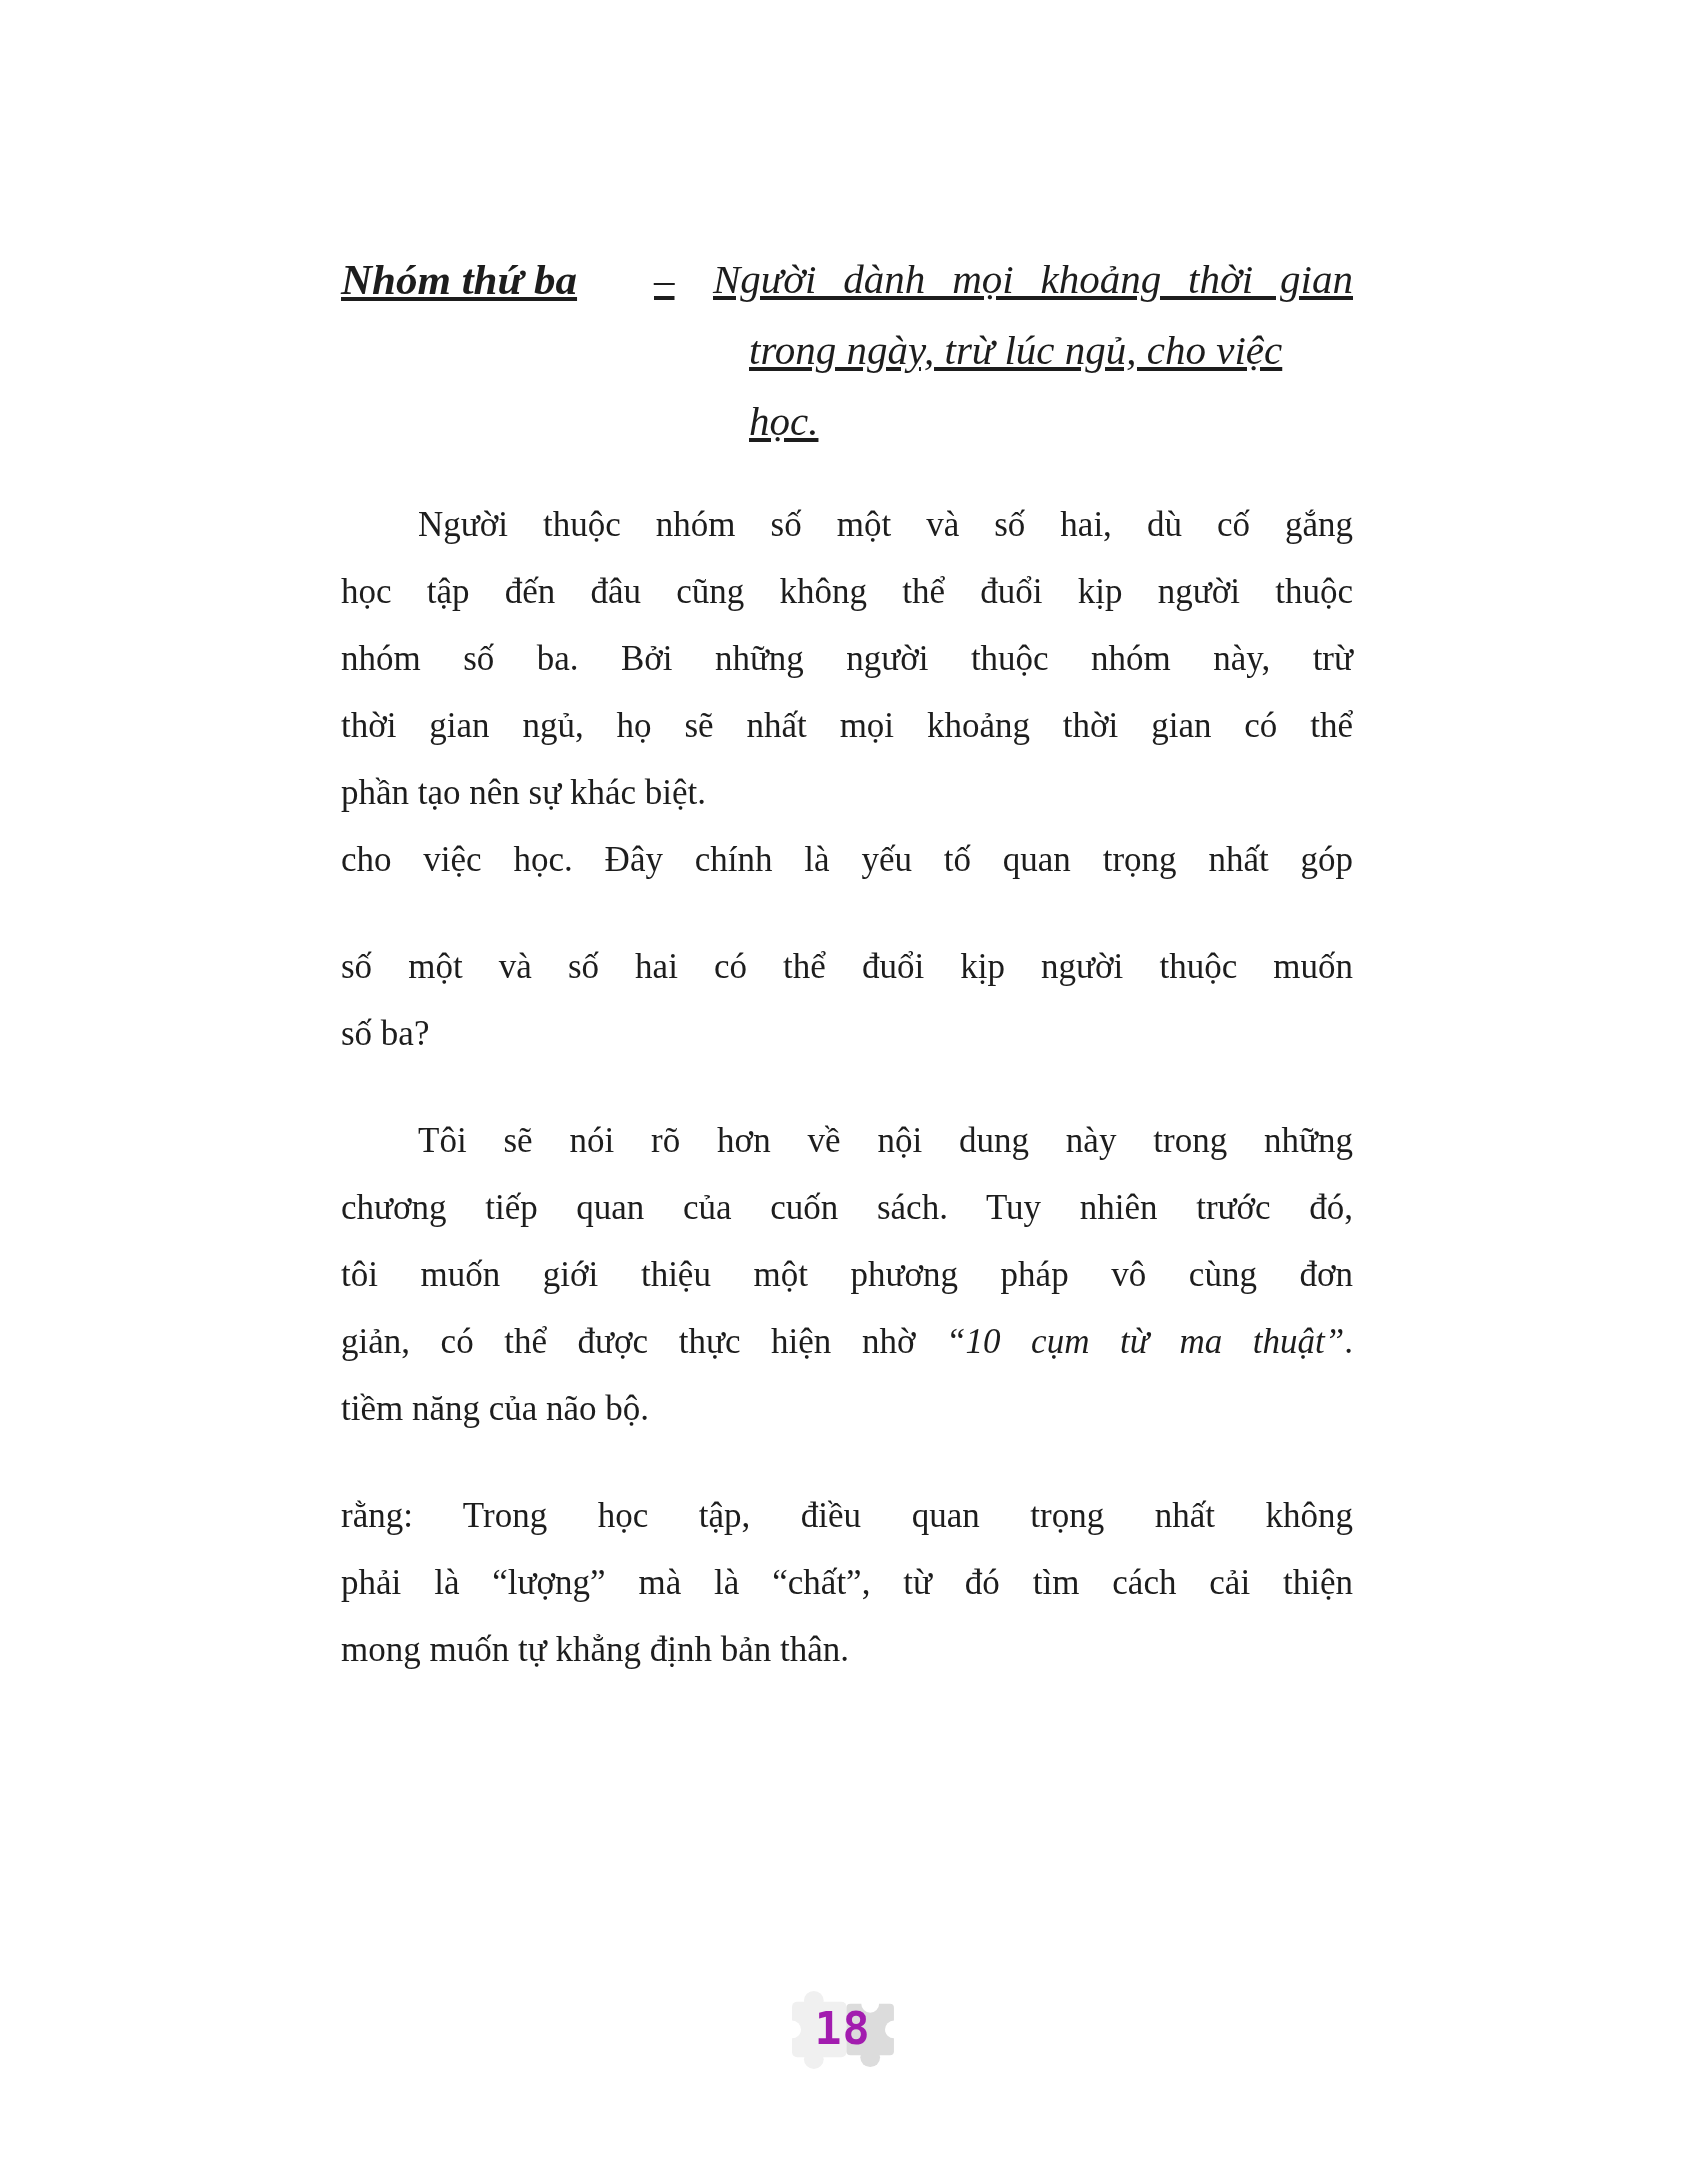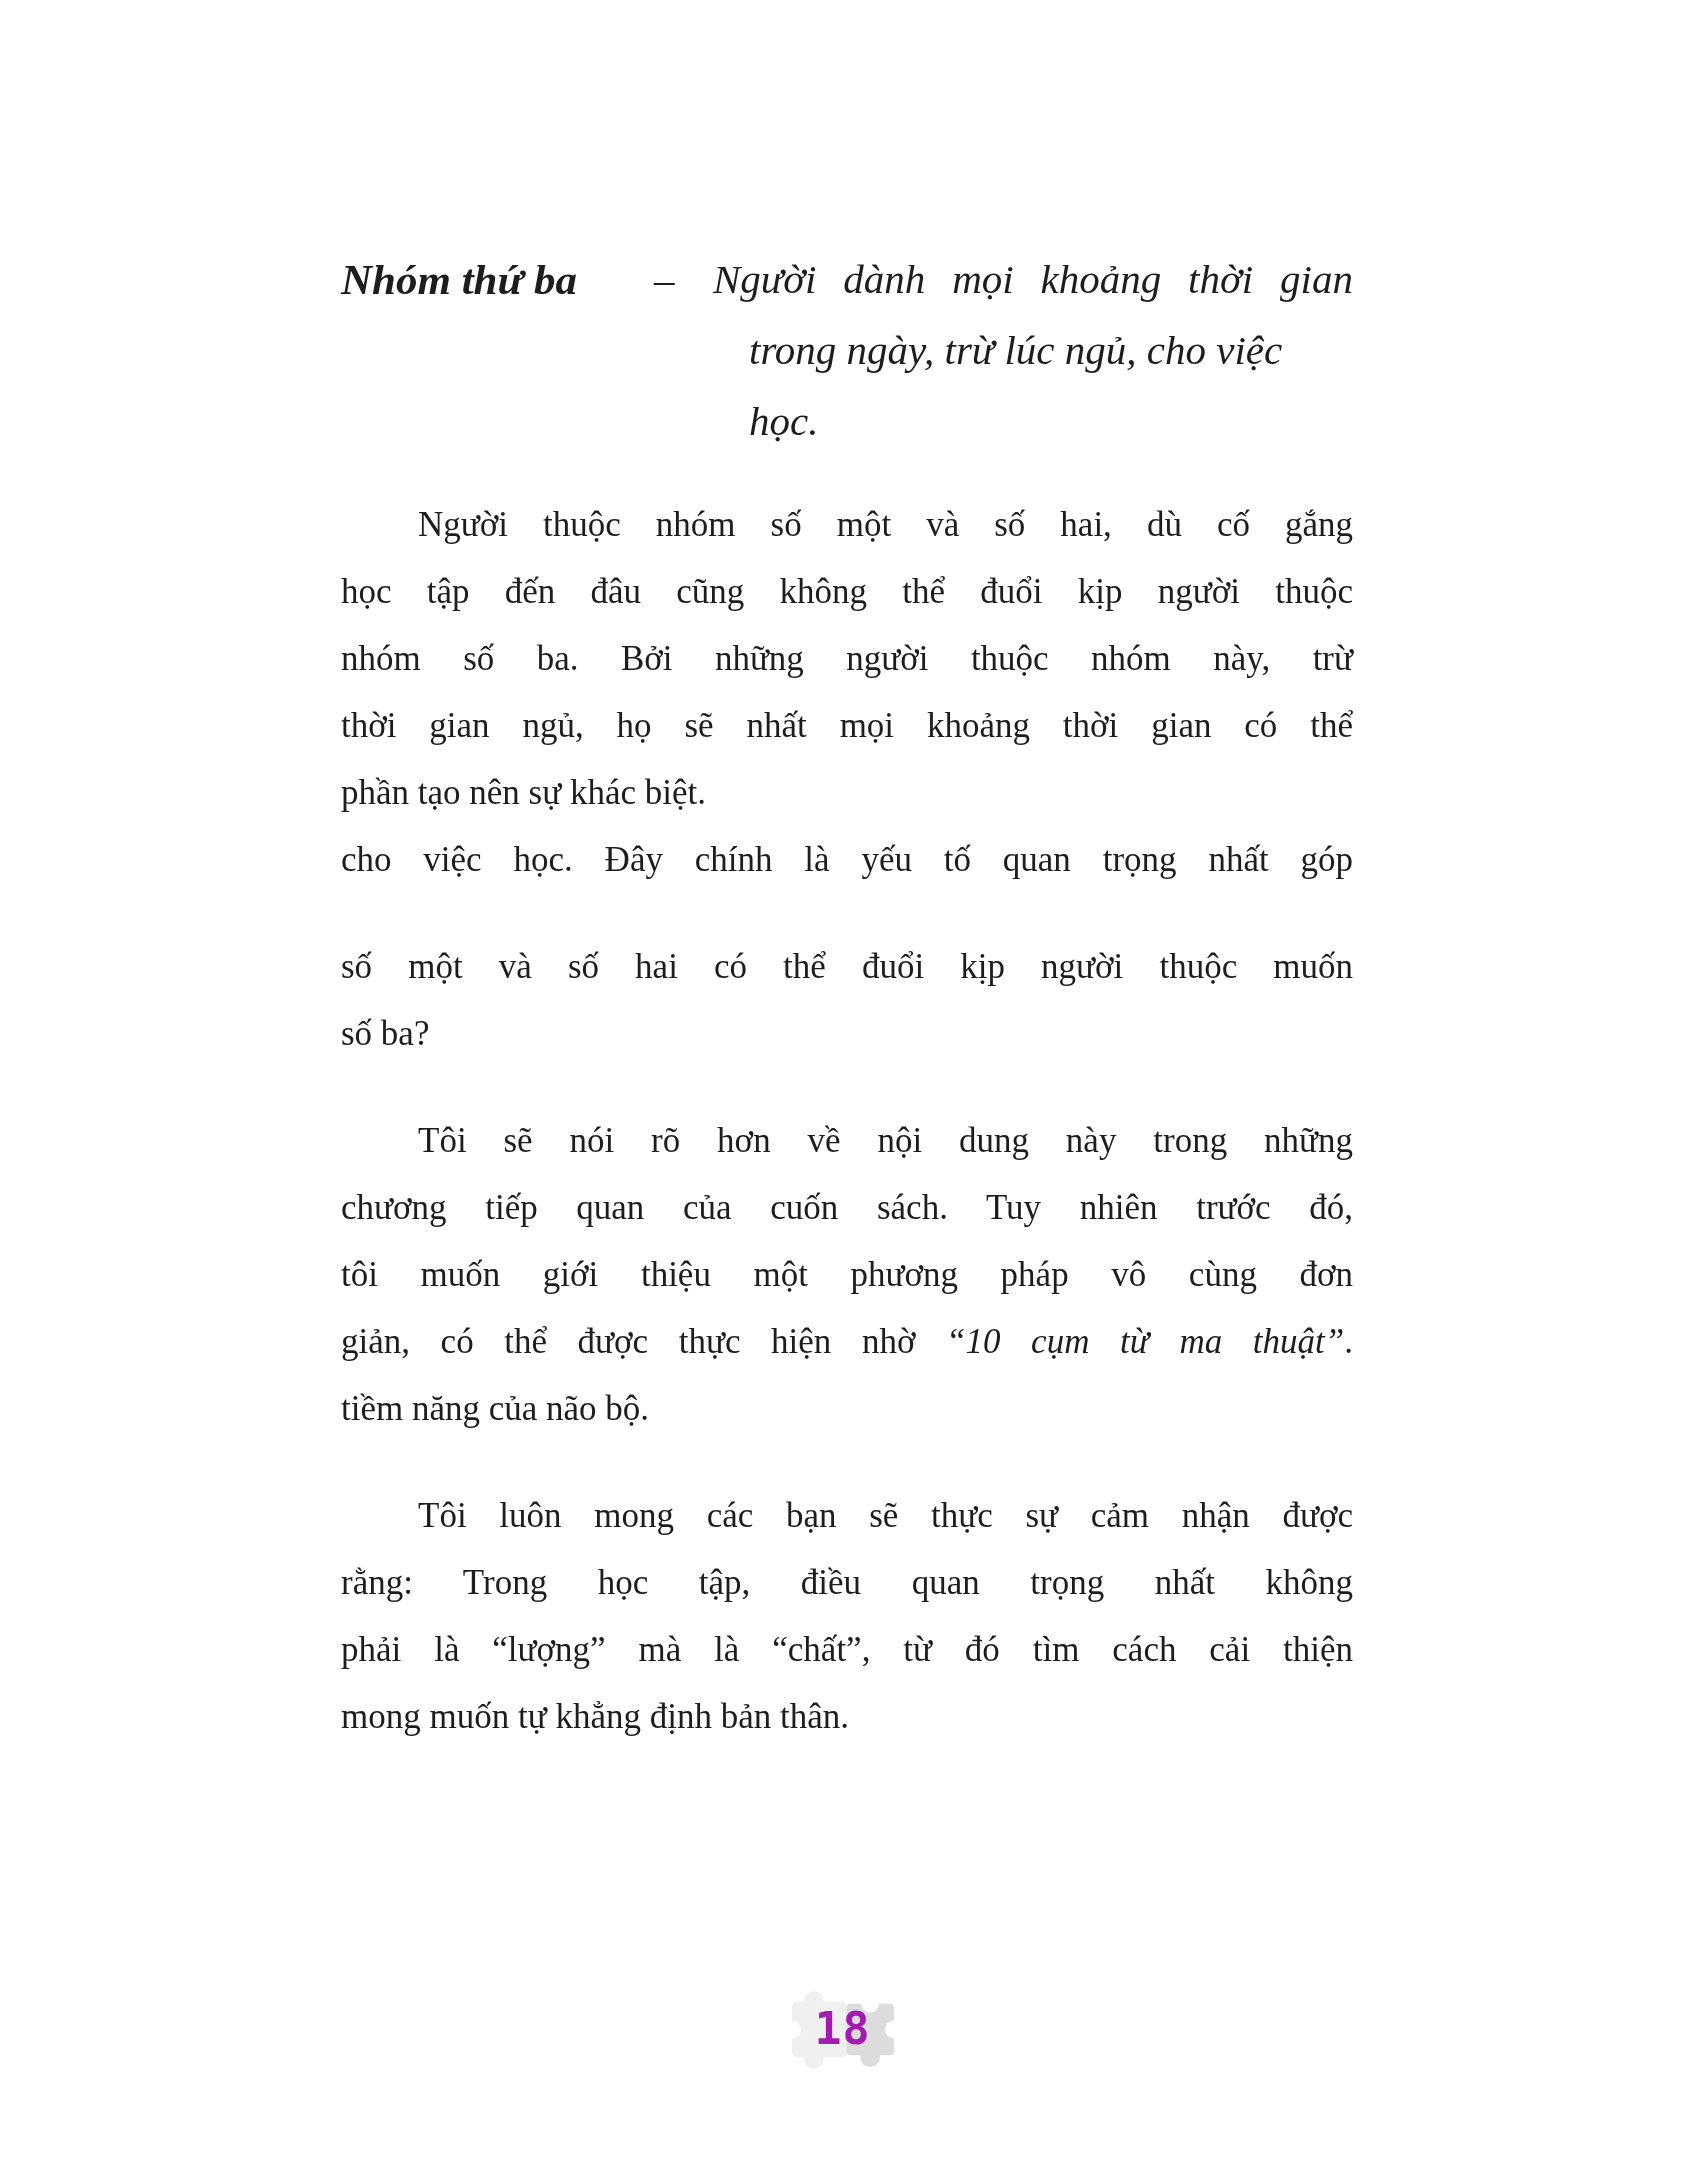--- a/index.html
+++ b/index.html
@@ -25,20 +25,21 @@
     left: 341px;
     top: 244px;
     width: 1012px;
   }
   
   .header {
     display: flex;
     font-style: italic;
     font-size: 41px;
     line-height: 71px;
+    text-decoration: underline;
   }
   .hlabel {
     flex: none;
     width: 313px;
     font-weight: bold;
     font-size: 43px;
   }
   .hdash {
     flex: none;
     width: 59px;
@@ -125,21 +126,20 @@
           <div class="line last"><span>số ba?</span></div>
         </div>
         <div class="para">
           <div class="line first"><span>Tôi sẽ nói rõ hơn về nội dung này trong những</span></div>
           <div class="line"><span>chương tiếp quan của cuốn sách. Tuy nhiên trước đó,</span></div>
           <div class="line"><span>tôi muốn giới thiệu một phương pháp vô cùng đơn</span></div>
           <div class="line"><span>giản, có thể được thực hiện nhờ </span><span class="it">“10 cụm từ ma thuật”</span><span>.</span></div>
           <div class="line last"><span>tiềm năng của não bộ.</span></div>
         </div>
         <div class="para">
-          <div class="line first"><span>Tôi luôn mong các bạn sẽ thực sự cảm nhận được</span></div>
           <div class="line"><span>rằng: Trong học tập, điều quan trọng nhất không</span></div>
           <div class="line"><span>phải là “lượng” mà là “chất”, từ đó tìm cách cải thiện</span></div>
           <div class="line last"><span>mong muốn tự khẳng định bản thân.</span></div>
         </div>
       </div>
 
   </div>
 
   <svg class="footer-icon" width="121" height="91" viewBox="0 0 122 92" xmlns="http://www.w3.org/2000/svg">
 

